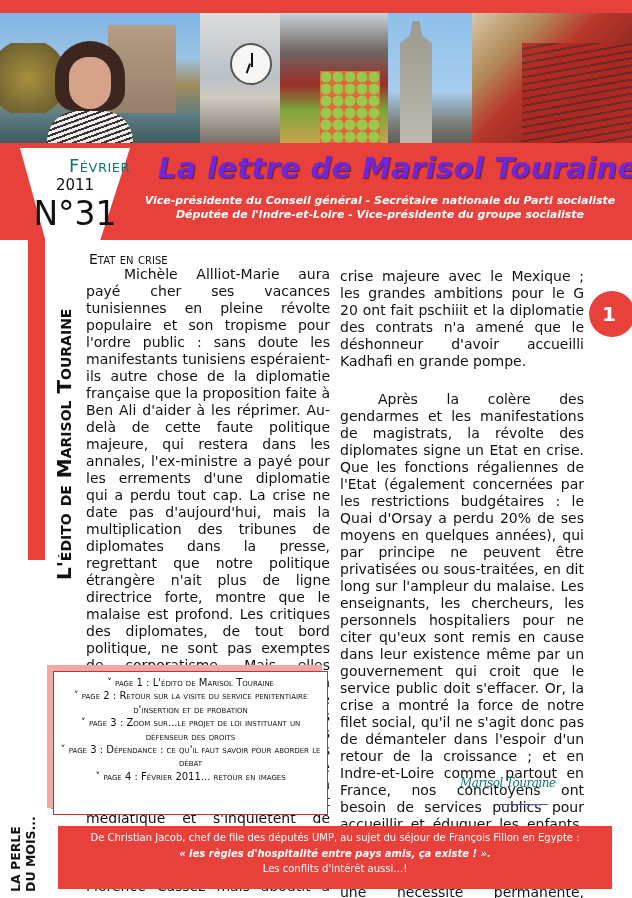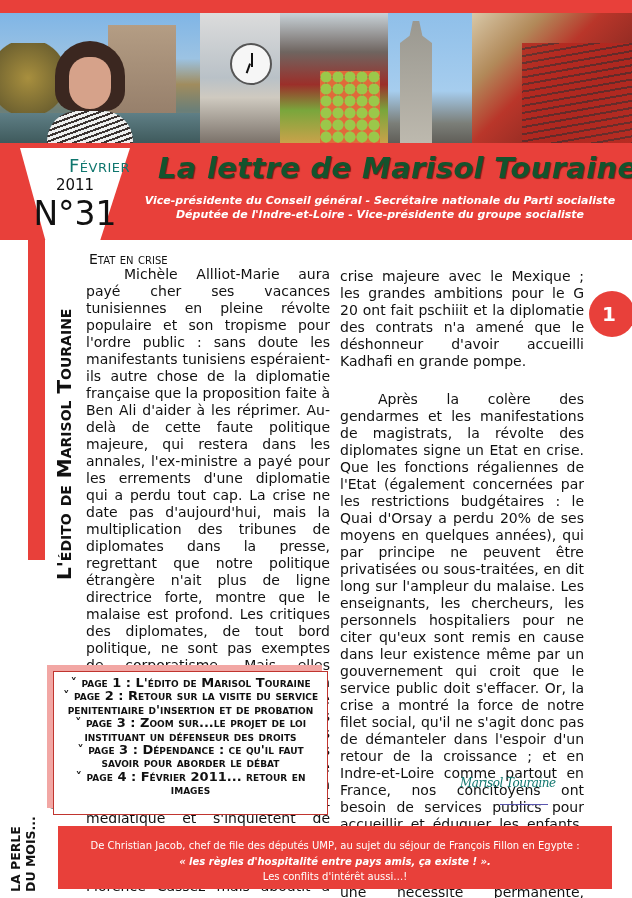--- a/index.html
+++ b/index.html
@@ -28,21 +28,21 @@
   .p4 .steeple { position: absolute; left: 12px; top: 8px; width: 32px; height: 122px; background: linear-gradient(180deg,#9a9890,#bdb9ae); clip-path: polygon(40% 0,60% 0,70% 12%,100% 18%,100% 100%,0 100%,0 18%,30% 12%); }
   .p5 { width: 160px; background: linear-gradient(135deg,#d8c8a8 0%,#b28a5a 25%,#b9362a 45%,#8e2a22 70%,#c84b38 100%); }
   .p5 .seats { position:absolute; left:50px; top:30px; width:110px; height:100px; background: repeating-linear-gradient(170deg,#b3271f 0 5px,#5a2b2b 5px 7px); opacity:.85; }
 
   .header-band { position: absolute; left: 0; top: 143px; width: 632px; height: 97px; background: #e8403a; }
   .issue-tab { position: absolute; left: 20px; top: 148px; width: 110px; height: 92px; background: #ffffff; clip-path: polygon(0 0, 100% 0, 73% 100%, 23% 100%); }
   .issue-month { position: absolute; left: 20px; top: 155px; width: 110px; text-align: right; font-size: 18px; font-variant: small-caps; letter-spacing: 0.5px; color: #0f766e; }
   .issue-year { position: absolute; left: 20px; top: 176px; width: 110px; text-align: center; font-size: 15px; color: #111; }
   .issue-num { position: absolute; left: 20px; top: 196px; width: 110px; text-align: center; font-size: 33px; color: #111; line-height: 36px; }
 
-  .title { position: absolute; left: 158px; top: 151px; width: 450px; font-size: 29px; font-style: italic; font-weight: bold; color: #14532d; letter-spacing: 0.3px; text-shadow: 1px 1px 1px #7a1a16; white-space: nowrap; }
+  .title { position: absolute; left: 158px; top: 151px; width: 450px; font-size: 29px; font-style: italic; font-weight: bold; color: #6d28d9; letter-spacing: 0.3px; text-shadow: 1px 1px 1px #7a1a16; white-space: nowrap; }
   .subtitle { position: absolute; left: 140px; top: 194px; width: 480px; text-align: center; font-size: 11px; font-style: italic; font-weight: bold; color: #ffffff; line-height: 14px; }
 
   .left-bar { position: absolute; left: 28px; top: 240px; width: 17px; height: 320px; background: #e8403a; }
   .vertical-label { position: absolute; left: 52px; top: 580px; transform-origin: 0 0; transform: rotate(-90deg); font-size: 20px; font-variant: small-caps; font-weight: bold; color: #111; white-space: nowrap; width: 310px; }
 
   .section-title { position: absolute; left: 89px; top: 251px; font-size: 14px; font-variant: small-caps; font-weight: normal; color: #111; }
 
   .col { position: absolute; font-size: 14px; line-height: 17px; text-align: justify; color: #111; }
   .col p { text-indent: 38px; }
   .col-left { left: 86px; top: 266px; width: 244px; }
@@ -51,24 +51,24 @@
   .col-right p.cont { text-indent: 0; }
 
   .page-circle { position: absolute; left: 589px; top: 291px; width: 46px; height: 46px; border-radius: 50%; background: #e8403a; color: #fff; font-size: 20px; font-weight: bold; display: flex; align-items: center; justify-content: center; padding-right: 6px; }
 
   .signature { position: absolute; left: 460px; top: 776px; width: 140px; height: 32px; font-family: "DejaVu Serif", serif; font-style: italic; font-size: 12px; color: #0f766e; letter-spacing: -0.5px; }
   .sig-line { position: absolute; left: 500px; top: 804px; width: 48px; height: 1px; background: #5a56b0; }
 
   .sommaire-label { position: absolute; left: 44px; top: 810px; transform-origin: 0 0; transform: rotate(-90deg); font-size: 22px; font-weight: bold; color: #111; letter-spacing: 0.5px; white-space: nowrap; }
   .sommaire-shadow { position: absolute; left: 47px; top: 665px; width: 275px; height: 143px; background: #f2a7a4; }
   .sommaire-box { position: absolute; left: 53px; top: 671px; width: 275px; height: 144px; background: #ffffff; border: 1px solid #c0352f; padding: 4px 4px; }
-  .sommaire-item { font-size: 13px; font-weight: bold; font-variant: small-caps; text-align: center; line-height: 13.4px; color: #111; }
+  .sommaire-item { font-size: 10px; font-weight: normal; font-variant: small-caps; text-align: center; line-height: 13.4px; color: #111; }
 
   .perle-label { position: absolute; left: 8px; top: 892px; transform-origin: 0 0; transform: rotate(-90deg); font-size: 12.5px; font-weight: bold; color: #111; line-height: 15px; white-space: nowrap; }
-  .perle-box { position: absolute; left: 58px; top: 826px; width: 554px; height: 63px; background: #e8403a; color: #fff; text-align: center; font-size: 10px; line-height: 15.5px; padding-top: 12px; }
+  .perle-box { position: absolute; left: 58px; top: 826px; width: 554px; height: 63px; background: #e8403a; color: #fff; text-align: center; font-size: 10px; line-height: 15.5px; padding-top: 4px; }
   .perle-quote { font-style: italic; font-weight: bold; }
 </style>
 </head>
 <body>
 
 <div class="top-band"></div>
 
 <div class="photo-strip">
   <div class="photo p1">
     <div class="trees"></div>

